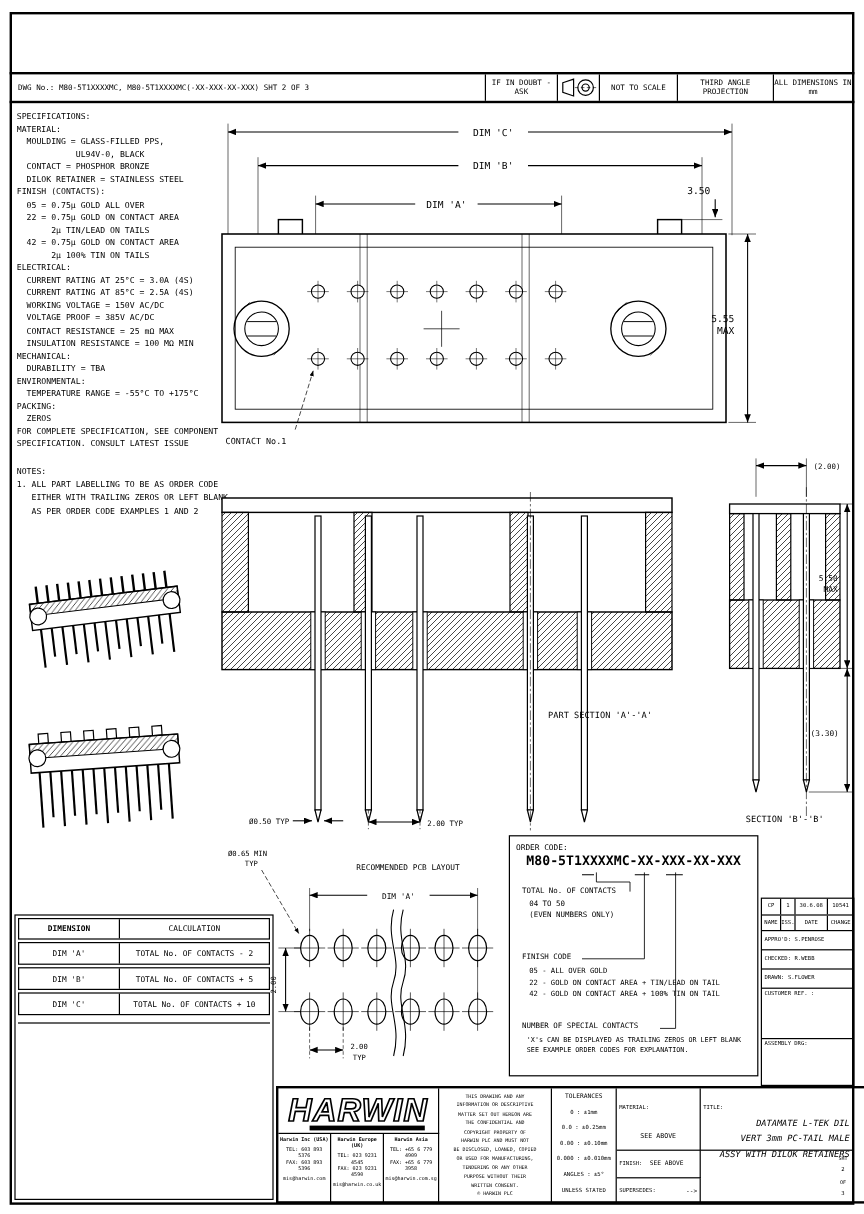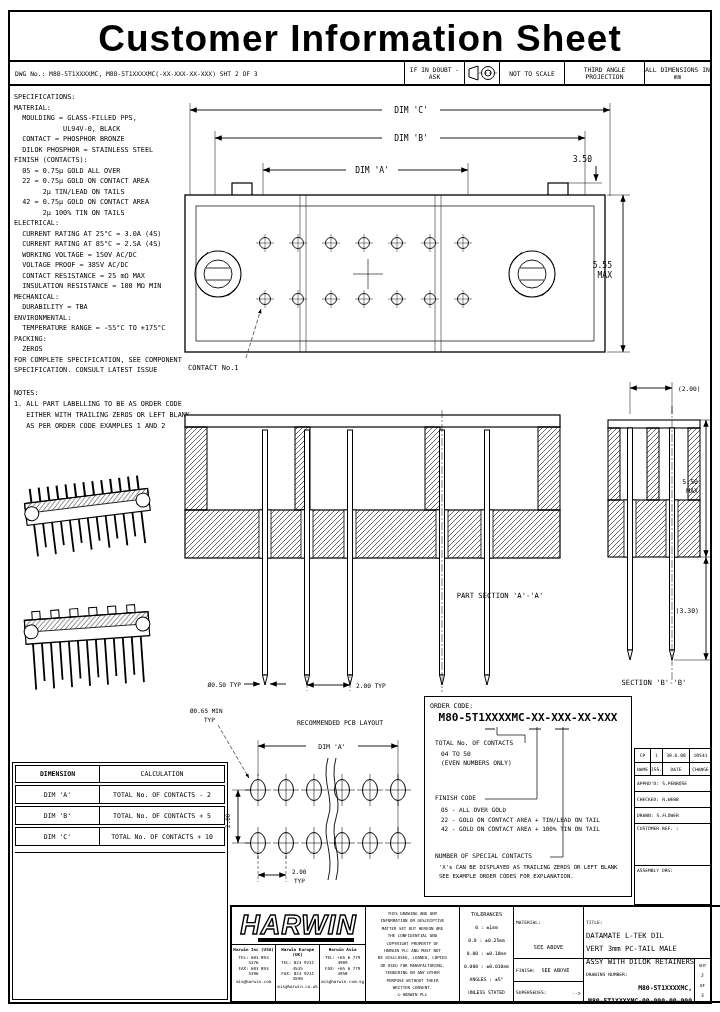--- a/index.html
+++ b/index.html
@@ -42,21 +42,20 @@
         <path d="M0 5 L5 0" stroke="#000" stroke-width="0.6"></path>
       </pattern>
       <marker id="ae" markerWidth="10" markerHeight="8" refX="7.5" refY="3" orient="auto-start-reverse">
         <path d="M0,0 L7.5,3 L0,6 Z" fill="#000"></path>
       </marker>
     </defs>
   </svg>
 
   <div class="abs frame" style="left:8px; top:10px; width:704px; height:994px;"></div>
 
-  <div class="abs big-title" style="left:10px; top:18px; width:700px;">Customer Information Sheet</div>
   <div class="abs" style="left:8px; top:60px; width:704px; height:0; border-top:2.5px solid #000;"></div>
 
   <div class="abs" style="left:10px; top:62px; width:700px; height:22px; display:flex;">
     <div class="hdr-cell" style="flex:0 0 394px; border-left:none; justify-content:flex-start; padding-left:5px; text-align:left;">DWG No.:  M80-5T1XXXXMC, M80-5T1XXXXMC(-XX-XXX-XX-XXX)  SHT 2 OF 3</div>
     <div class="hdr-cell" style="flex:0 0 60px;">IF IN DOUBT - ASK</div>
     <div class="hdr-cell" style="flex:0 0 35px;">
       <svg width="30" height="18" viewBox="0 0 30 18">
         <path d="M2,5 L11,2 L11,16 L2,13 Z" fill="none" stroke="#000" stroke-width="1"></path>
         <circle cx="21" cy="9" r="6.5" fill="none" stroke="#000" stroke-width="1"></circle>
         <circle cx="21" cy="9" r="3" fill="none" stroke="#000" stroke-width="1"></circle>
@@ -68,21 +67,21 @@
     <div class="hdr-cell" style="flex:1;">ALL DIMENSIONS IN mm</div>
   </div>
   <div class="abs" style="left:8px; top:84px; width:704px; height:0; border-top:2px solid #000;"></div>
 
   <div class="abs" style="left:14px; top:92px; width:175px;">
       <div class="mono-line">SPECIFICATIONS:</div>
       <div class="mono-line">MATERIAL:</div>
       <div class="mono-line">  MOULDING = GLASS-FILLED PPS,</div>
       <div class="mono-line">            UL94V-0, BLACK</div>
       <div class="mono-line">  CONTACT = PHOSPHOR BRONZE</div>
-      <div class="mono-line">  DILOK PHOSPHOR = STAINLESS STEEL</div>
+      <div class="mono-line">  DILOK RETAINER = STAINLESS STEEL</div>
       <div class="mono-line">FINISH (CONTACTS):</div>
       <div class="mono-line">  05 = 0.75µ GOLD ALL OVER</div>
       <div class="mono-line">  22 = 0.75µ GOLD ON CONTACT AREA</div>
       <div class="mono-line">       2µ TIN/LEAD ON TAILS</div>
       <div class="mono-line">  42 = 0.75µ GOLD ON CONTACT AREA</div>
       <div class="mono-line">       2µ 100% TIN ON TAILS</div>
       <div class="mono-line">ELECTRICAL:</div>
       <div class="mono-line">  CURRENT RATING AT 25°C = 3.0A (4S)</div>
       <div class="mono-line">  CURRENT RATING AT 85°C = 2.5A (4S)</div>
       <div class="mono-line">  WORKING VOLTAGE = 150V AC/DC</div>
@@ -562,31 +561,24 @@
       <span class="tb-label">FINISH:</span>
       <span style="font-size:5.2px;">SEE ABOVE</span>
     </div>
     <div class="abs" style="left:282px; top:75px; width:70px; height:21px; border-right:1.2px solid #000; padding:2px; display:flex; justify-content:space-between; align-items:center;">
       <span class="tb-label">SUPERSEDES:</span>
       <span style="font-size:5.2px;">--&gt;</span>
     </div>
 
     <div class="abs" style="left:352px; top:0; width:126px; height:52px; border-bottom:1.2px solid #000; padding:2px;">
       <span class="tb-label">TITLE:</span>
-      <div style="text-align:left; margin-top:1px;">
+      <div style="text-align:right; margin-top:1px;font-style:italic;">
           <div style="font-size:7.2px; line-height:13px;">DATAMATE L-TEK DIL</div>
           <div style="font-size:7.2px; line-height:13px;">VERT 3mm PC-TAIL MALE</div>
           <div style="font-size:7.2px; line-height:13px;">ASSY WITH DILOK RETAINERS</div>
-        </div>
-    </div>
-    <div class="abs" style="left:352px; top:52px; width:111px; height:44px; border-right:1.2px solid #000; padding:2px;">
-      <span class="tb-label">DRAWING NUMBER:</span>
-      <div style="text-align:right; margin-top:2px;">
-          <div style="font-size:6.4px; font-weight:bold; line-height:13px;">M80-5T1XXXXMC,</div>
-          <div style="font-size:6.4px; font-weight:bold; line-height:13px;">M80-5T1XXXXMC-00-000-00-000</div>
         </div>
     </div>
     <div class="abs" style="left:463px; top:52px; width:15px; height:44px; text-align:center; padding-top:2px;">
       <div style="font-size:4.2px; line-height:10px;">SHT</div>
       <div style="font-size:4.6px; line-height:10px;">2</div>
       <div style="font-size:4.2px; line-height:10px;">OF</div>
       <div style="font-size:4.6px; line-height:10px;">3</div>
     </div>
   </div>
 

